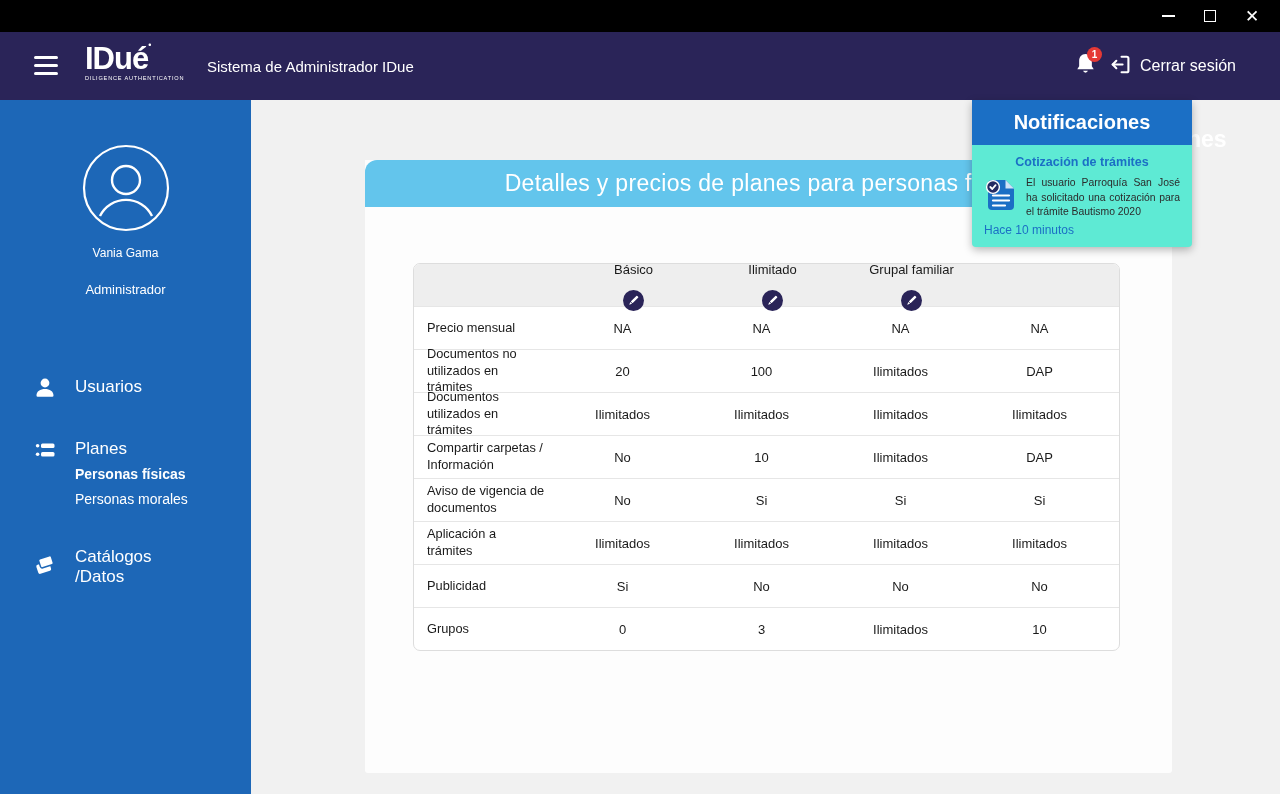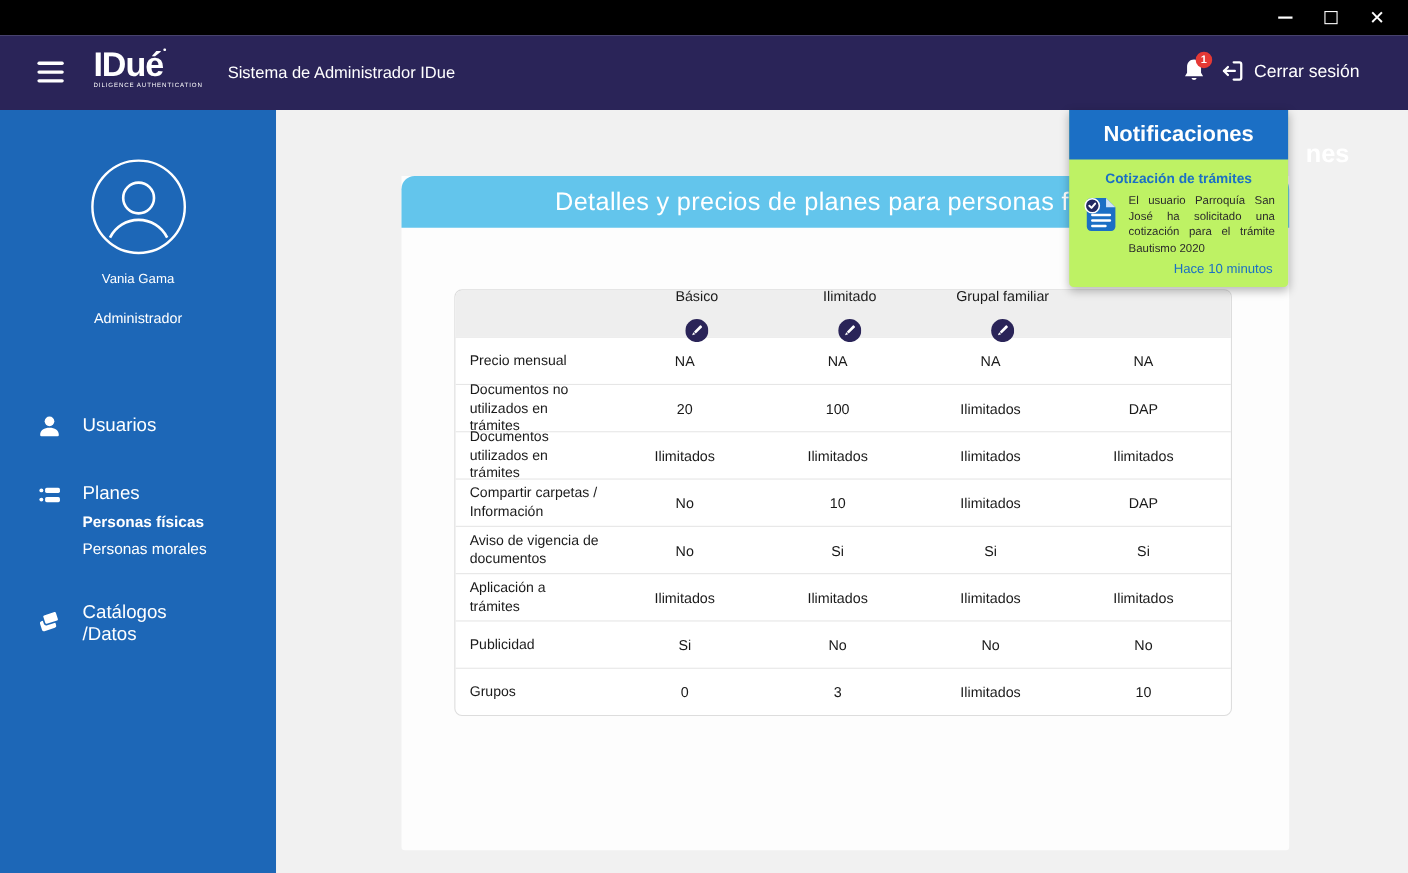--- a/index.html
+++ b/index.html
@@ -59,30 +59,30 @@
   .thead{display:flex;background:var(--table_header_bg);height:42px;}
   .th{width:139px;display:flex;flex-direction:column;align-items:center;justify-content:center;gap:13px;font-size:13px;color:#1a1a1a;}
   .th .col-label{margin-top:2px;}
   .label-col{width:150px;}
   .edit-btn{background:none;border:none;cursor:pointer;padding:0;line-height:0;}
   .tr{display:flex;height:43px;border-top:1px solid #e6e6e6;align-items:center;}
   .td{width:139px;text-align:center;font-size:13px;color:#1a1a1a;}
   .td.label-col{text-align:left;padding-left:13px;padding-right:8px;font-size:12.8px;line-height:1.3;}
 
   
-  .notif-panel{position:absolute;left:721px;top:0;width:199px;background:#bef264;z-index:5;
+  .notif-panel{position:absolute;left:721px;top:0;width:220px;background:#5eead4;z-index:5;
     border-radius:0 0 4px 4px;box-shadow:0 3px 9px rgba(0,0,0,0.28);}
   .notif-header{height:45px;background:var(--panel_header);display:flex;align-items:center;justify-content:center;}
   .notif-title{color:#fff;font-weight:bold;font-size:20px;}
   .notif-body{padding:10px 12px 10px 12px;}
   .notif-item{background:none;border:none;cursor:pointer;display:block;width:100%;text-align:left;font-family:inherit;padding:0;}
   .notif-item-title{color:var(--accent_blue);font-weight:bold;font-size:12.5px;text-align:center;margin-bottom:7px;}
   .notif-row{display:flex;gap:8px;align-items:flex-start;}
   .notif-text{font-size:10.4px;line-height:1.4;color:#2b2b2b;text-align:justify;flex:1;}
-  .notif-time{color:var(--accent_blue);font-size:12px;text-align:right;margin-top:3px;padding-right:2px;}
+  .notif-time{color:var(--accent_blue);font-size:12px;text-align:left;margin-top:3px;padding-right:2px;}
 </style>
 </head>
 <body>
 
 <div class="titlebar">
   <button class="winbtn">
       <span class="min-bar"></span>
     </button>
   <button class="winbtn">
       <span class="max-box"></span>

